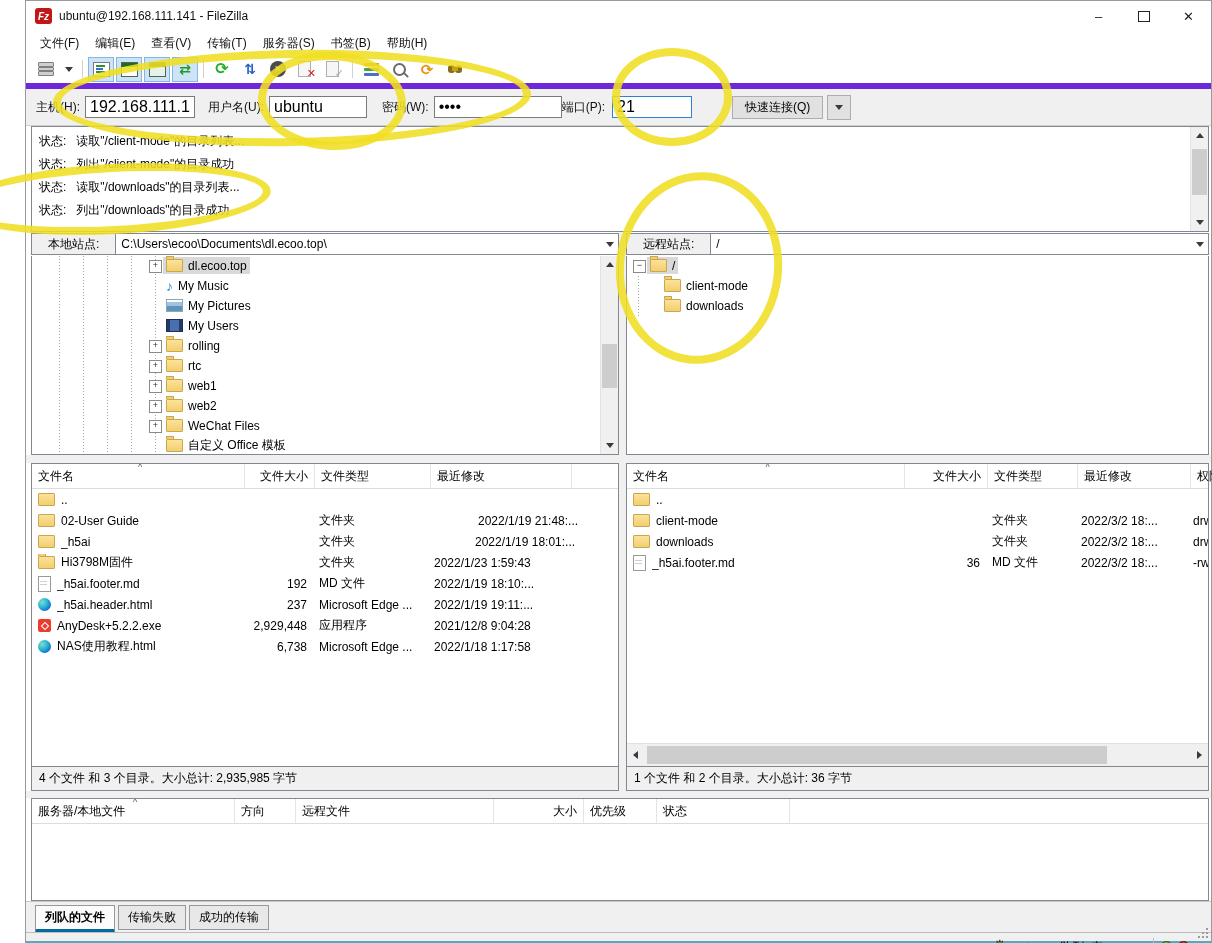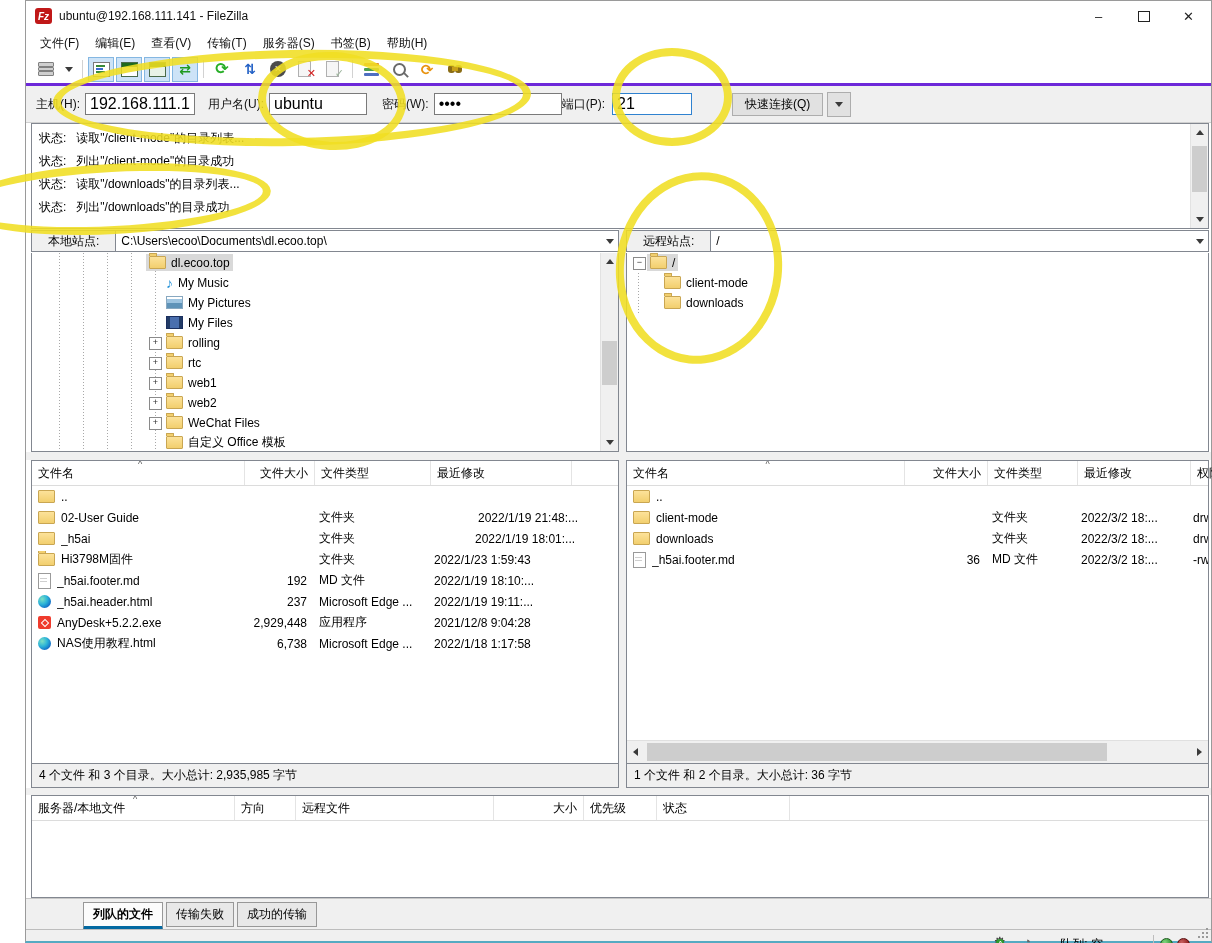--- a/index.html
+++ b/index.html
@@ -50,21 +50,21 @@
   .ic-filter i:nth-child(2){background:#4ea04e;}
   .ic-filter i:nth-child(3){background:#4e6ec0;}
   .ic-compare{width:9px;height:9px;border:2px solid #6a6a6a;border-radius:50%;position:relative;}
   .ic-compare::after{content:"";position:absolute;width:6px;height:2px;background:#6a6a6a;
      transform:rotate(45deg);right:-5px;bottom:-2px;}
   .ic-sync{color:#e8920e;font-size:15px;font-weight:bold;line-height:1;}
   .ic-find{width:7px;height:8px;background:#8a6c14;border-radius:3px;position:relative;margin-right:7px;}
   .ic-find::after{content:"";position:absolute;left:7px;top:0;width:7px;height:8px;background:#8a6c14;border-radius:3px;}
   .ic-find::before{content:"";position:absolute;left:4px;top:2px;width:6px;height:4px;background:#c8a018;z-index:1;}
   
-  .quickbar{height:36px;background:#f0f0f0;border-top:3px solid #6d28d9;border-bottom:1px solid #d0d0d0;
+  .quickbar{height:36px;background:#f0f0f0;border-top:6px solid #6d28d9;border-bottom:1px solid #d0d0d0;
             display:flex;align-items:center;flex:none;}
   .qc-label{color:#111;}
   .qc-input{height:18px;border:1px solid #7a7a7a;background:#fff;font-size:16px;padding:1px 4px;
             font-family:"Liberation Sans","DejaVu Sans",sans-serif;}
   .qc-btn{height:23px;background:#e1e1e1;border:1px solid #adadad;font-size:12px;padding:0 12px;
           font-family:"Liberation Sans","DejaVu Sans",sans-serif;}
   .qc-dd{height:23px;width:22px;background:#e1e1e1;border:1px solid #adadad;display:flex;align-items:center;justify-content:center;margin-left:4px;}
   
   .logpane{height:104px;margin:0 2px 0 5px;border:1px solid #828790;position:relative;background:#fff;flex:none;overflow:hidden;}
   .log-line{height:23px;line-height:23px;padding-left:7px;white-space:nowrap;}
@@ -131,21 +131,21 @@
   .hs-thumb{position:absolute;top:2px;bottom:2px;background:#cdcdcd;}
   .pane-status{height:23px;line-height:23px;background:#f0f0f0;border-top:1px solid #828790;padding-left:7px;
                white-space:nowrap;overflow:hidden;flex:none;}
   
   .queuewrap{margin:0 2px 0 5px;border:1px solid #828790;background:#fff;flex:none;display:flex;flex-direction:column;}
   .qbody{height:76px;}
   
   .tabsrow{height:27px;background:#f0f0f0;display:flex;align-items:flex-start;padding:3px 0 0 9px;flex:none;
            border-top:1px solid #c8c8c8;}
   .qtab{border:1px solid #989898;background:#e8e8e8;padding:3px 9px;margin-right:3px;font-size:12px;}
-  .qtab.active{background:#fcfcfc;font-weight:bold;border-bottom:5px solid #0369a1;margin-left:48px;}
+  .qtab.active{background:#fcfcfc;font-weight:bold;border-bottom:5px solid #0369a1;}
   
   .statusbar{height:27px;background:#f0f0f0;border-top:1px solid #bdbdbd;position:relative;flex:1;}
   .sb-gear{position:absolute;right:205px;top:5px;font-size:14px;color:#444;line-height:14px;}
   .sb-gear .dotA{position:absolute;left:3px;top:4px;width:8px;height:8px;border-radius:50%;background:#2e9a2e;
                  color:#fff;font-size:6px;line-height:8px;text-align:center;font-weight:bold;}
   .sb-gauge{position:absolute;right:180px;top:5px;font-size:13px;color:#666;line-height:14px;}
   .sb-queue{position:absolute;right:108px;top:6px;}
   .sb-sep{position:absolute;right:57px;top:5px;width:1px;height:16px;background:#bdbdbd;}
   .dot{position:absolute;top:8px;width:11px;height:11px;border-radius:50%;}
   .dot.green{right:38px;background:radial-gradient(circle at 35% 30%,#7ed87e,#2e8b2e 70%);border:1px solid #1d5a1d;}
@@ -289,41 +289,41 @@
       </div>
       <div class="treepane" id="local-tree">
         <div class="tguide" style="left:27px"></div>
         <div class="tguide" style="left:51px"></div>
         <div class="tguide" style="left:75px"></div>
         <div class="tguide" style="left:99px"></div>
         <div class="tguide" style="left:123px"></div>
         <div id="local-tree-rows" style="position:relative">
             <div class="trow">
               <span class="expander" style="left: 117px;">+</span>
-              <span class="titem selected" style="left: 114px;">
+              <span class="titem selected" style="left: 131px;">
                 <span class="folder-ic"></span>
                 <span class="lbl">dl.ecoo.top</span>
               </span>
             </div>
             <div class="trow">
               <span class="titem" style="left: 131px;">
                 <span class="music-ic">♪</span>
                 <span class="lbl">My Music</span>
               </span>
             </div>
             <div class="trow">
               <span class="titem" style="left: 131px;">
                 <span class="pic-ic"></span>
                 <span class="lbl">My Pictures</span>
               </span>
             </div>
             <div class="trow">
               <span class="titem" style="left: 131px;">
                 <span class="vid-ic"></span>
-                <span class="lbl">My Files</span>
+                <span class="lbl">My Users</span>
               </span>
             </div>
             <div class="trow">
               <span class="expander" style="left: 117px;">+</span>
               <span class="titem" style="left: 131px;">
                 <span class="folder-ic"></span>
                 <span class="lbl">rolling</span>
               </span>
             </div>
             <div class="trow">

